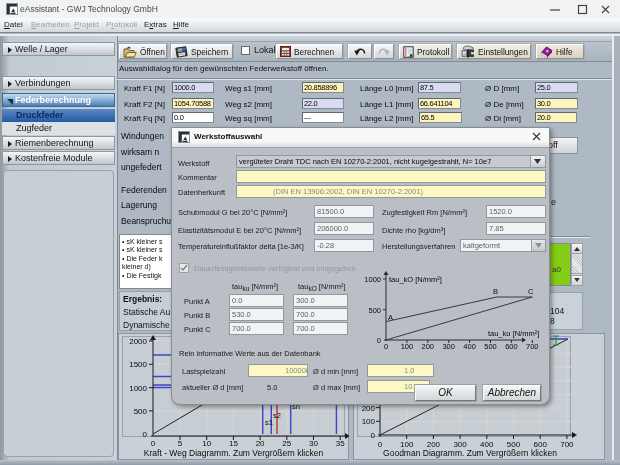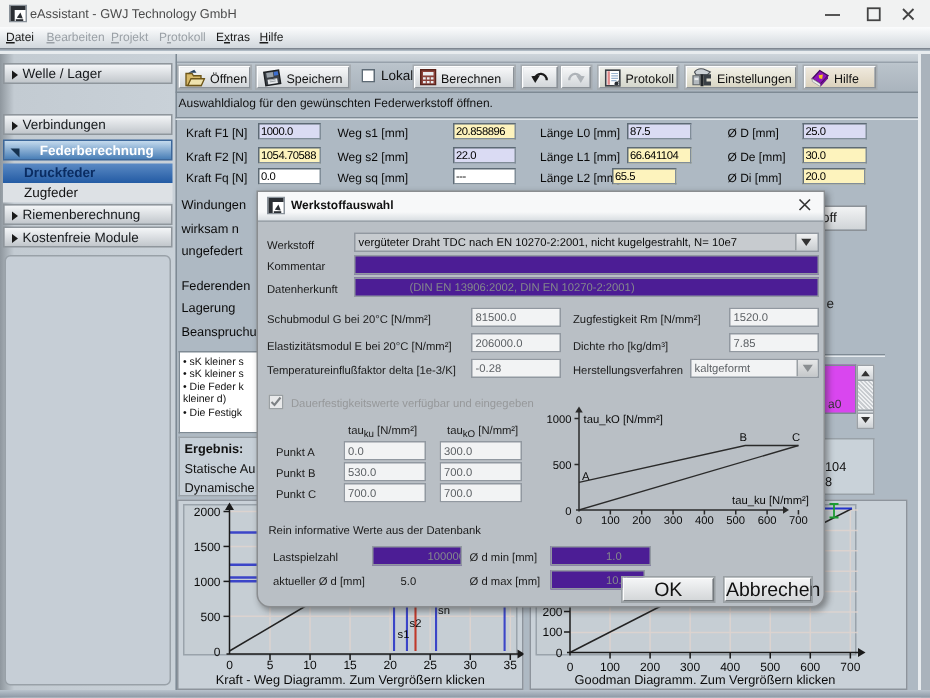--- a/index.html
+++ b/index.html
@@ -19,21 +19,21 @@
 
 #toolbar { left:0px; top:36px; width:620px; height:26px; background:linear-gradient(#ced5db 0%,#b9c2ca 30%,#aab4bd 100%); border-bottom:1px solid #7e8a94; }
 #tooldark { left:117px; top:41px; width:503px; height:1px; background:#97a1ab; }
 .tbtn { position:absolute; top:44px; height:15px; background:linear-gradient(#f7f8f9,#d2d6d9); border:1px solid; border-color:#ffffff #8b9197 #8b9197 #ffffff; outline:1px solid #a6acb1; font-size:8.3px; color:#111; display:flex; align-items:center; padding:0 3px; }
 .tbtn svg { margin-right:3px; flex:none; }
 .tbtn { white-space:nowrap; }
 
 #sidebar { left:0; top:36px; width:117px; height:429px; background:linear-gradient(90deg,#8f979e,#c3cbd2 8%,#c9d1d8); }
 .navh { position:absolute; left:2px; width:113px; height:14px; background:linear-gradient(#f4f6f8,#c2c7cc); border:1px solid #8f969c; font-size:9px; color:#15181b; line-height:13px; padding-left:12px; }
 .navh .arr { position:absolute; left:5px; top:4px; width:0; height:0; border-left:4px solid #1a1a1a; border-top:3px solid transparent; border-bottom:3px solid transparent; }
-#nav-feder { background:linear-gradient(#c4daed,#4a7fb7); color:#ffffff; font-weight:bold; border-color:#3c679a;text-align:center; }
+#nav-feder { background:linear-gradient(#c4daed,#4a7fb7); color:#ffffff; font-weight:bold; border-color:#3c679a; }
 #nav-feder .arrd { position:absolute; left:4px; top:5px; width:0; height:0; border-top:6px solid #16324f; border-left:6px solid transparent; }
 .navsub { position:absolute; left:2px; width:113px; height:13px; font-size:9px; padding-left:14px; line-height:13px; }
 #nav-druck { background:linear-gradient(#5b8ac4,#235ba4); color:#0a2c62; font-weight:bold; }
 #nav-zug { background:#dde1e5; color:#111; }
 #sidepanel { left:3px; top:170px; width:111px; height:287px; background:#c6ced6; border:1px solid #99a1a8; border-radius:4px; }
 .hint { left:119px; top:64px; font-size:8px; color:#101010; }
 .field { position:absolute; height:11px; white-space:nowrap; overflow:hidden; border:1px solid #808d98; border-top-color:#5d6a75; border-left-color:#5d6a75; font-size:7.5px; letter-spacing:-0.3px; line-height:10px; padding:0 1px; color:#000; }
 .lav { background:#dadbf3; }
 .yel { background:#fdf3bd; }
 .wht { background:#ffffff; }
@@ -41,23 +41,23 @@
 
 .chartpanel { position:absolute; background:#c9d1d8; border:1px solid #8d949c; }
 .plot { position:absolute; background:#c6ced4; border:1px solid #9aa3ab; }
 .caption { position:absolute; font-size:8.5px; color:#0a0a0a; text-align:center; width:100%; }
 
 #dialog { left:171px; top:127px; width:379px; height:278px; background:#b9bfc5; border:1px solid #8a8d90; border-radius:0 0 9px 9px; box-shadow:2px 2px 4px rgba(40,40,40,0.45); }
 #dlgtitle { position:absolute; left:0; top:0; width:100%; height:20px; background:linear-gradient(#f7f8f9 70%,#d9dee2); border-bottom:1px solid #9aa2a9; }
 #dlgtitle .ttext { position:absolute; left:22px; top:4px; font-size:8px; color:#111;font-weight:bold; }
 .dlabel { position:absolute; font-size:7.5px; white-space:nowrap; color:#1a1a1a; }
 .dfield { position:absolute; height:13px; border:1px solid #9198a0; background:#f2f3f4; color:#5d6165; font-size:7.5px; white-space:nowrap; overflow:hidden; line-height:11px; padding:0 2px; }
-.dwhite { background:#4c1d95; color:#84888c;padding-left:36px; }
+.dwhite { background:#fef9c3; color:#84888c;padding-left:36px; }
 .gray-text { color:#96989a; }
-.dbtn { position:absolute; height:16px; background:linear-gradient(#f4f5f6,#d4d7d9); border:1px solid; border-color:#fdfdfd #74797d #74797d #fdfdfd; outline:1px solid #9aa0a4; font-size:13px; color:#111; text-align:center; }
+.dbtn { position:absolute; height:16px; background:linear-gradient(#f4f5f6,#d4d7d9); border:1px solid; border-color:#fdfdfd #74797d #74797d #fdfdfd; outline:1px solid #9aa0a4; font-size:10px; color:#111; text-align:center;font-style:italic; }
 </style>
 </head>
 <body>
 <div id="win">
 
   <div id="titlebar" class="abs"></div>
   <svg class="abs" style="left:6px;top:3px" width="12" height="12">
       <rect x="0.5" y="0.5" width="11" height="11" fill="#ffffff" stroke="#8a929a"></rect>
       <path d="M1 1 H11 V3.6 H3.8 V11 H1 Z" fill="#2b2f34"></path>
       <path d="M5.2 8.8 L7.6 5.4 L9.2 9.4 Z" fill="#2b2f34"></path>
@@ -185,21 +185,21 @@
   <div class="flabel" style="left:360px;top:100px">Länge L1 [mm]</div>
   <div class="field yel" style="left:418px;top:98px;width:43px">66.641104</div>
   <div class="flabel" style="left:485px;top:100px">Ø De [mm]</div>
   <div class="field yel" style="left:535px;top:98px;width:43px">30.0</div>
 
   <div class="flabel" style="left:124px;top:114px">Kraft Fq [N]</div>
   <div class="field wht" style="left:172px;top:112px;width:42px">0.0</div>
   <div class="flabel" style="left:225px;top:114px">Weg sq [mm]</div>
   <div class="field wht" style="left:302px;top:112px;width:42px">---</div>
   <div class="flabel" style="left:360px;top:114px">Länge L2 [mm]</div>
-  <div class="field yel" style="left:408px;top:112px;width:43px">65.5</div>
+  <div class="field yel" style="left:419px;top:112px;width:43px">65.5</div>
   <div class="flabel" style="left:485px;top:114px">Ø Di [mm]</div>
   <div class="field yel" style="left:535px;top:112px;width:42px">20.0</div>
 
   <div class="flabel" style="left:121px;top:131px;font-size:8.5px">Windungen</div>
   <div class="flabel" style="left:121px;top:147px;font-size:8.5px">wirksam n</div>
   <div class="flabel" style="left:121px;top:162px;font-size:8.5px">ungefedert</div>
   <div class="flabel" style="left:121px;top:185px;font-size:8.5px">Federenden</div>
   <div class="flabel" style="left:121px;top:200px;font-size:8.5px">Lagerung</div>
   <div class="flabel" style="left:121px;top:216px;font-size:8.5px">Beanspruchung</div>
 
@@ -214,21 +214,21 @@
   <div class="abs" style="left:119px;top:291px;width:53px;height:40px;background:#c6cfd7;border:1px solid #99a1a8;border-right:none;font-size:8.5px;color:#111;padding:2px 0 0 3px">
     <div style="font-weight:bold">Ergebnis:</div>
     <div style="margin-top:3px">Statische Au</div>
     <div style="margin-top:3px">Dynamische</div>
   </div>
 
   <div class="abs" style="left:548px;top:137px;width:30px;height:17px;background:linear-gradient(#f2f3f4,#d0d4d7);border:1px solid #8b9197;border-left:none;font-size:9px;color:#111;line-height:15px">off</div>
   <div class="abs" style="left:551px;top:197px;font-size:9px;color:#222">e</div>
   <div class="abs" style="left:548px;top:236px;width:42px;height:1px;background:#7e8a94"></div>
   <div class="abs" style="left:548px;top:237px;width:42px;height:1px;background:#e6ebef"></div>
-  <div class="abs" style="left:548px;top:243px;width:23px;height:33px;background:#d946ef;border:1px solid #7e8a94;border-left:none;font-size:8px;color:#333">
+  <div class="abs" style="left:548px;top:243px;width:23px;height:43px;background:#84cc16;border:1px solid #7e8a94;border-left:none;font-size:8px;color:#333">
       <span style="position:absolute;left:4px;top:21px">a0</span>
     </div>
   <div class="abs" style="left:571px;top:243px;width:12px;height:43px;background:#d8dce0;border:1px solid #9aa0a6">
     <div style="position:absolute;left:0;top:0;width:10px;height:10px;background:linear-gradient(#f5f6f7,#cfd3d6);border-bottom:1px solid #9aa0a6"></div>
     <svg style="position:absolute;left:2px;top:3px" width="6" height="4">
         <path d="M0 4 L3 0 L6 4 Z" fill="#333"></path>
       </svg>
     <div style="position:absolute;left:0;top:10px;width:10px;height:20px;background:repeating-linear-gradient(45deg,#c8ccd0 0,#c8ccd0 1px,#eef0f2 1px,#eef0f2 2px);border-bottom:1px solid #9aa0a6"></div>
     <div style="position:absolute;left:0;bottom:0;width:10px;height:10px;background:linear-gradient(#f5f6f7,#cfd3d6);border-top:1px solid #9aa0a6"></div>
     <svg style="position:absolute;left:2px;bottom:3px" width="6" height="4">

